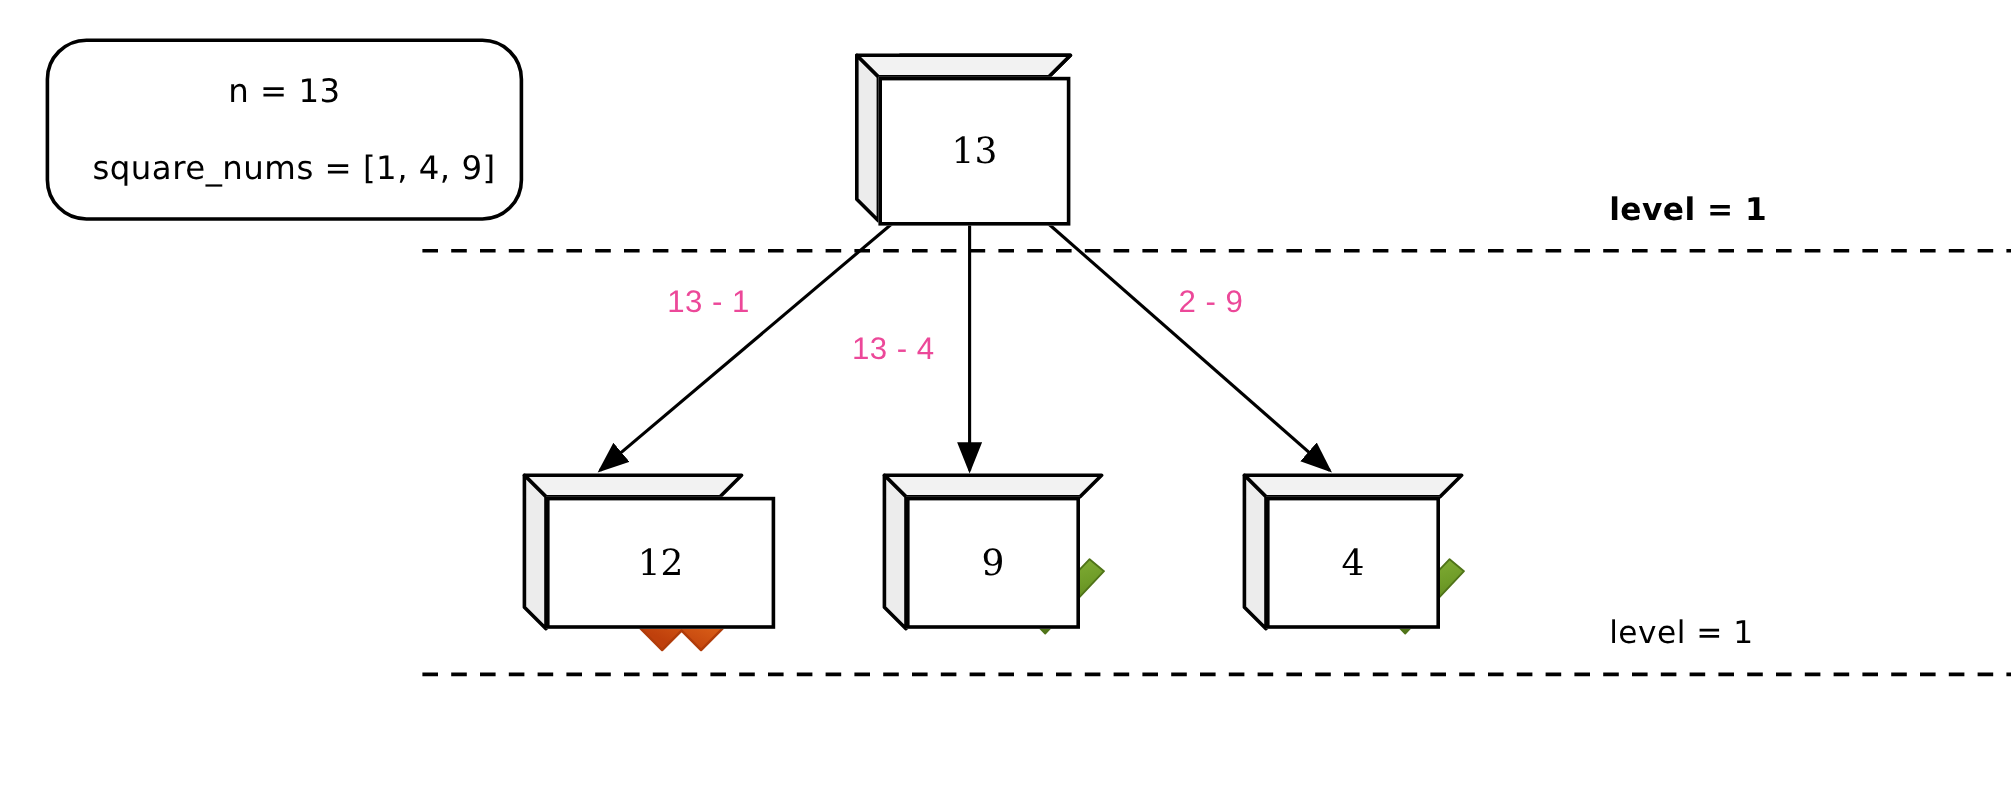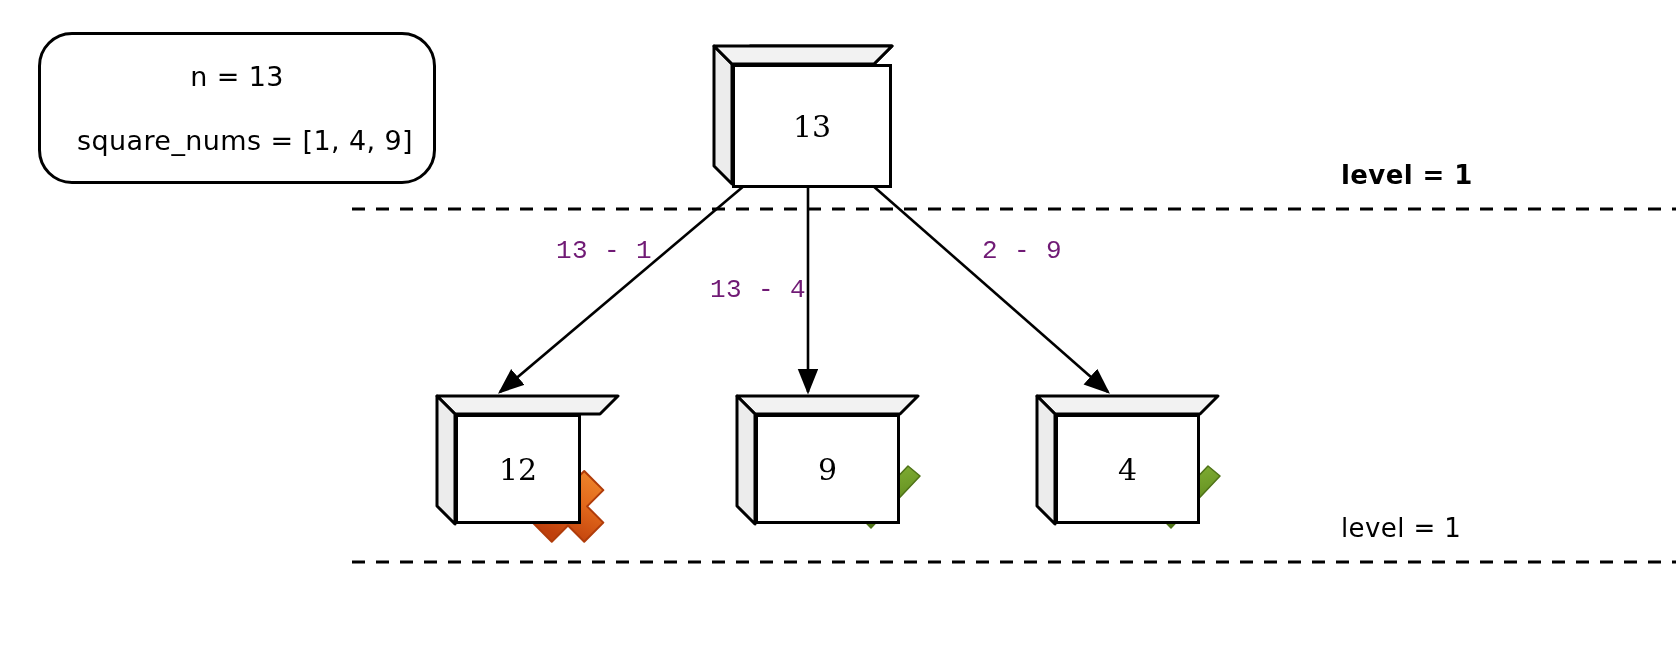--- a/index.html
+++ b/index.html
@@ -89,23 +89,23 @@
     position: absolute;
     font-family: "DejaVu Sans", sans-serif;
     font-size: 26px;
     color: #000000;
     white-space: nowrap;
     letter-spacing: 0.4px;
   }
   
   .edge-label {
     position: absolute;
-    font-family: Liberation Mono, monospace;
+    font-family: Liberation Sans, sans-serif;
     font-size: 26px;
-    color: #701a75;
+    color: #ec4899;
     white-space: nowrap;
     letter-spacing: 0.4px;
   }
 </style>
 </head>
 <body>
 
 <div id="canvas">
 
   <svg id="svg-layer" viewBox="0 0 1676 654">
@@ -172,21 +172,21 @@
   <div class="legend-box">
     <div class="legend-line legend-line-1">n = 13</div>
     <div class="legend-line legend-line-2">square_nums = [1, 4, 9]</div>
   </div>
 
   <div class="node" style="left:714px; top:46px; width:178px; height:142px;text-decoration:underline;">
     <div class="face-front"></div>
     <div class="node-label">13</div>
   </div>
 
-  <div class="node" style="left:437px; top:396px; width:144px; height:128px;">
+  <div class="node" style="left:437px; top:396px; width:181px; height:128px;padding-left:28px;">
     <div class="face-front"></div>
     <div class="node-label">12</div>
   </div>
 
   <div class="node" style="left:737px; top:396px; width:163px; height:128px;">
     <div class="face-front"></div>
     <div class="node-label">9</div>
   </div>
 
   <div class="node" style="left:1037px; top:396px; width:163px; height:128px;">

